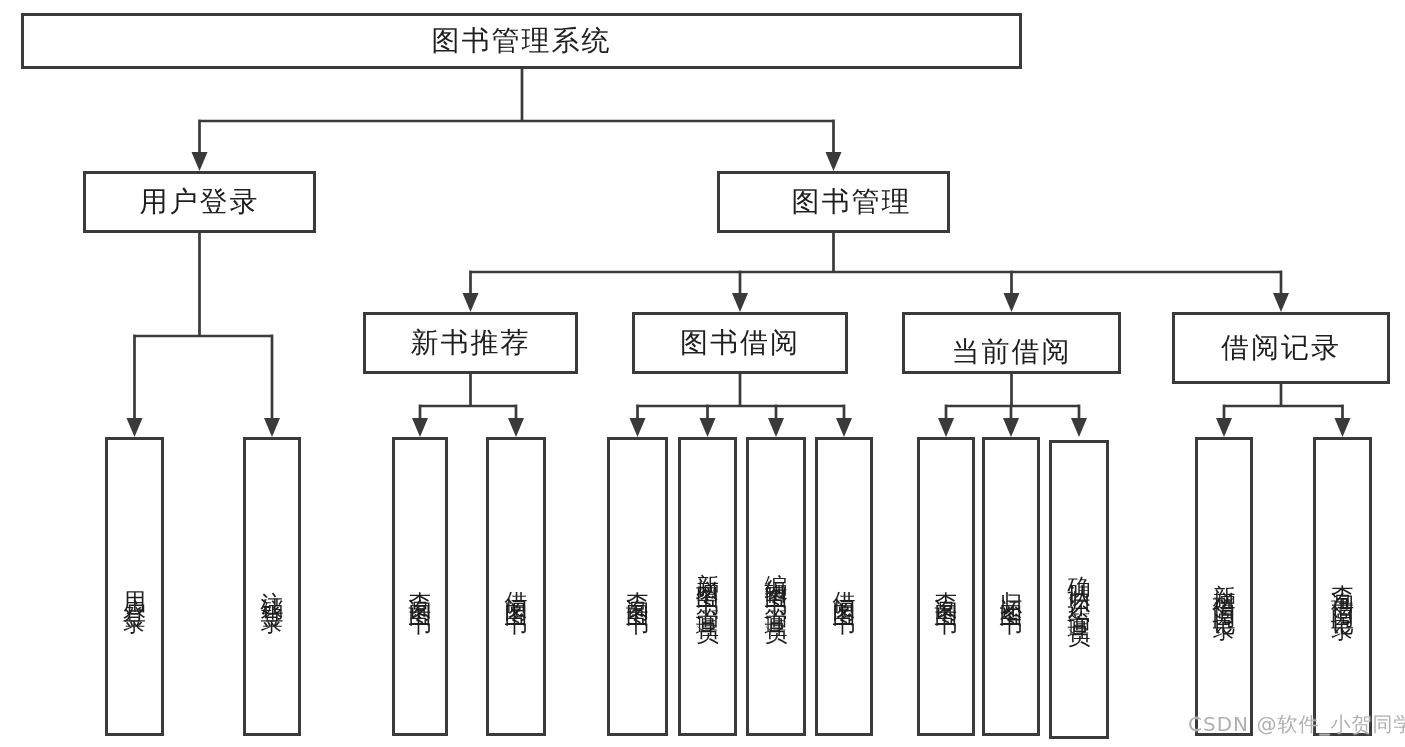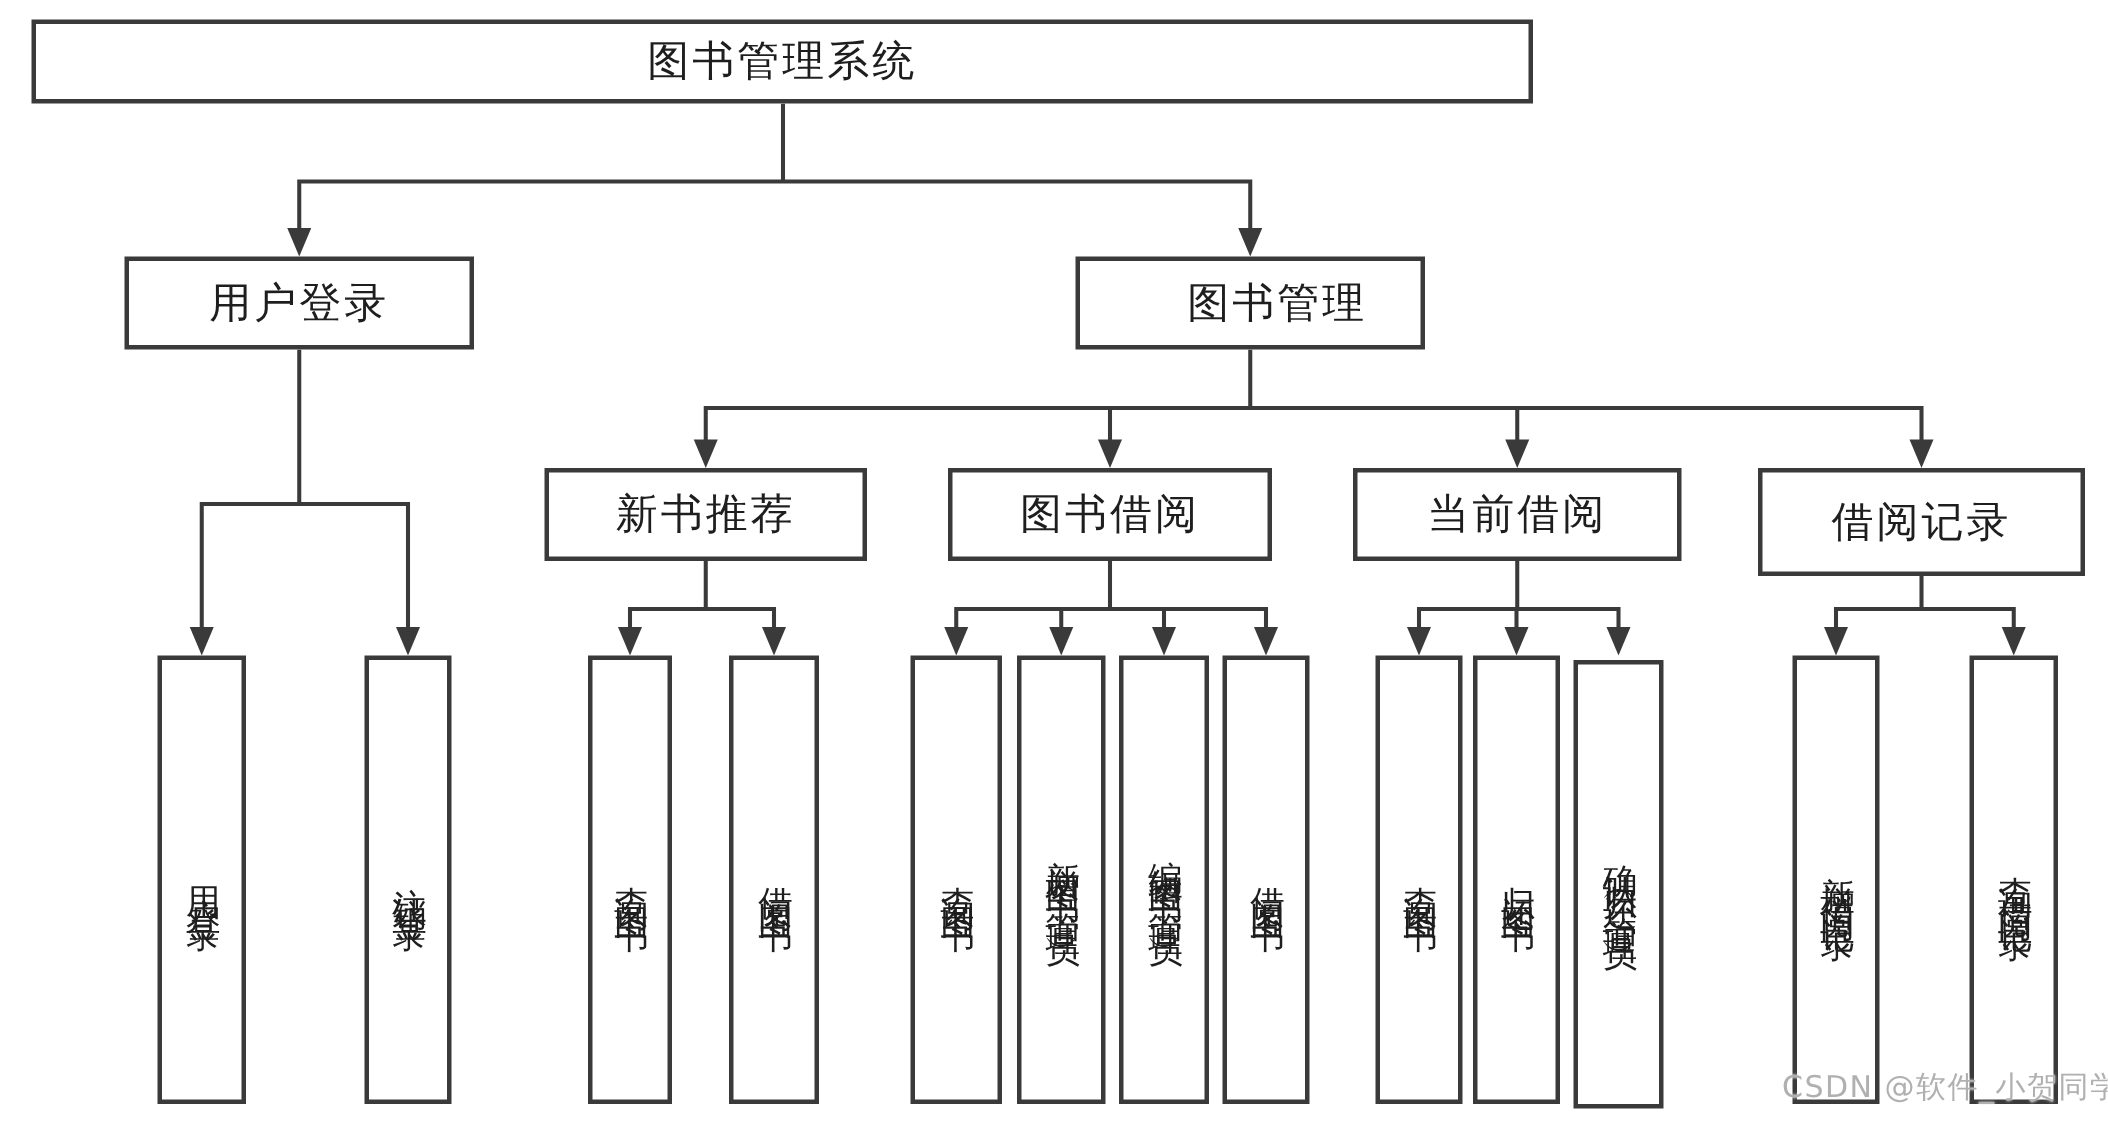--- a/index.html
+++ b/index.html
@@ -120,21 +120,21 @@
   <div class="node" style="left:717px; top:171px; width:233px; height:62px;padding-left:36px;">
     <span class="hlabel">图书管理</span>
   </div>
 
   <div class="node" style="left:363px; top:312px; width:215px; height:62px;">
     <span class="hlabel">新书推荐</span>
   </div>
   <div class="node" style="left:632px; top:312px; width:216px; height:62px;">
     <span class="hlabel">图书借阅</span>
   </div>
-  <div class="node" style="left:902px; top:312px; width:219px; height:62px;">
+  <div class="node" style="left:902px; top:312px; width:219px; height:62px;align-items:flex-end;">
     <span class="hlabel">当前借阅</span>
   </div>
   <div class="node" style="left:1172px; top:312px; width:218px; height:72px;">
     <span class="hlabel">借阅记录</span>
   </div>
 
   <div class="vnode" style="left:105px; top:437px; width:59px; height:299px;">
     <span class="vlabel">用户登录</span>
   </div>
   <div class="vnode" style="left:243px; top:437px; width:58px; height:299px;">

